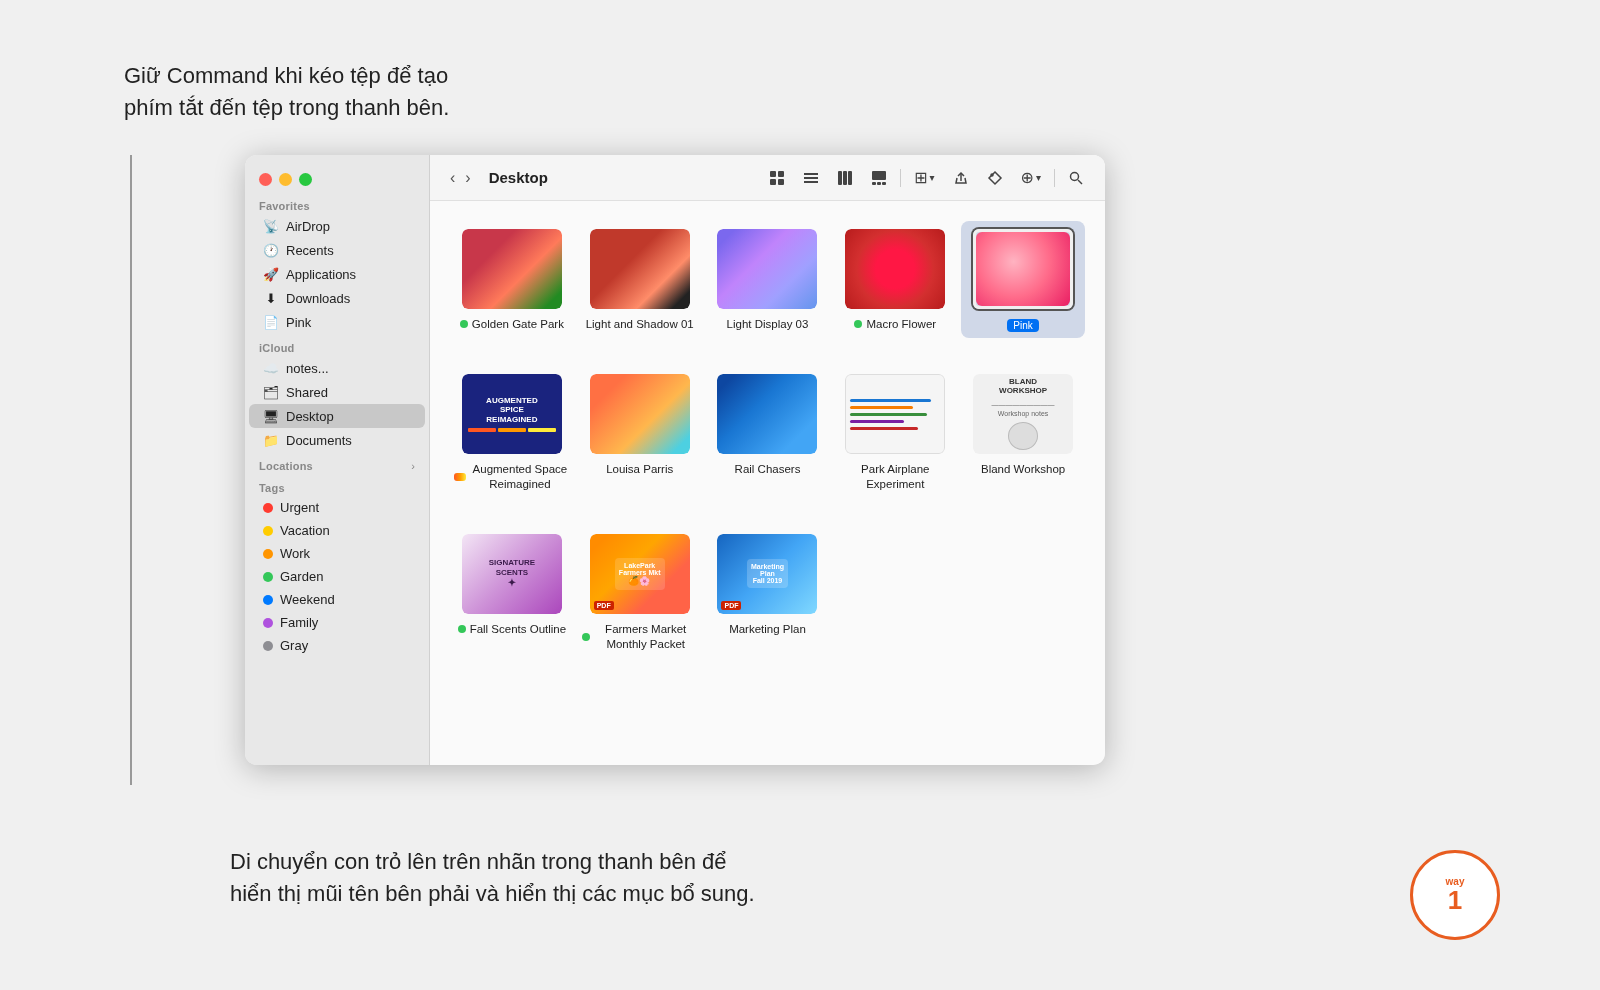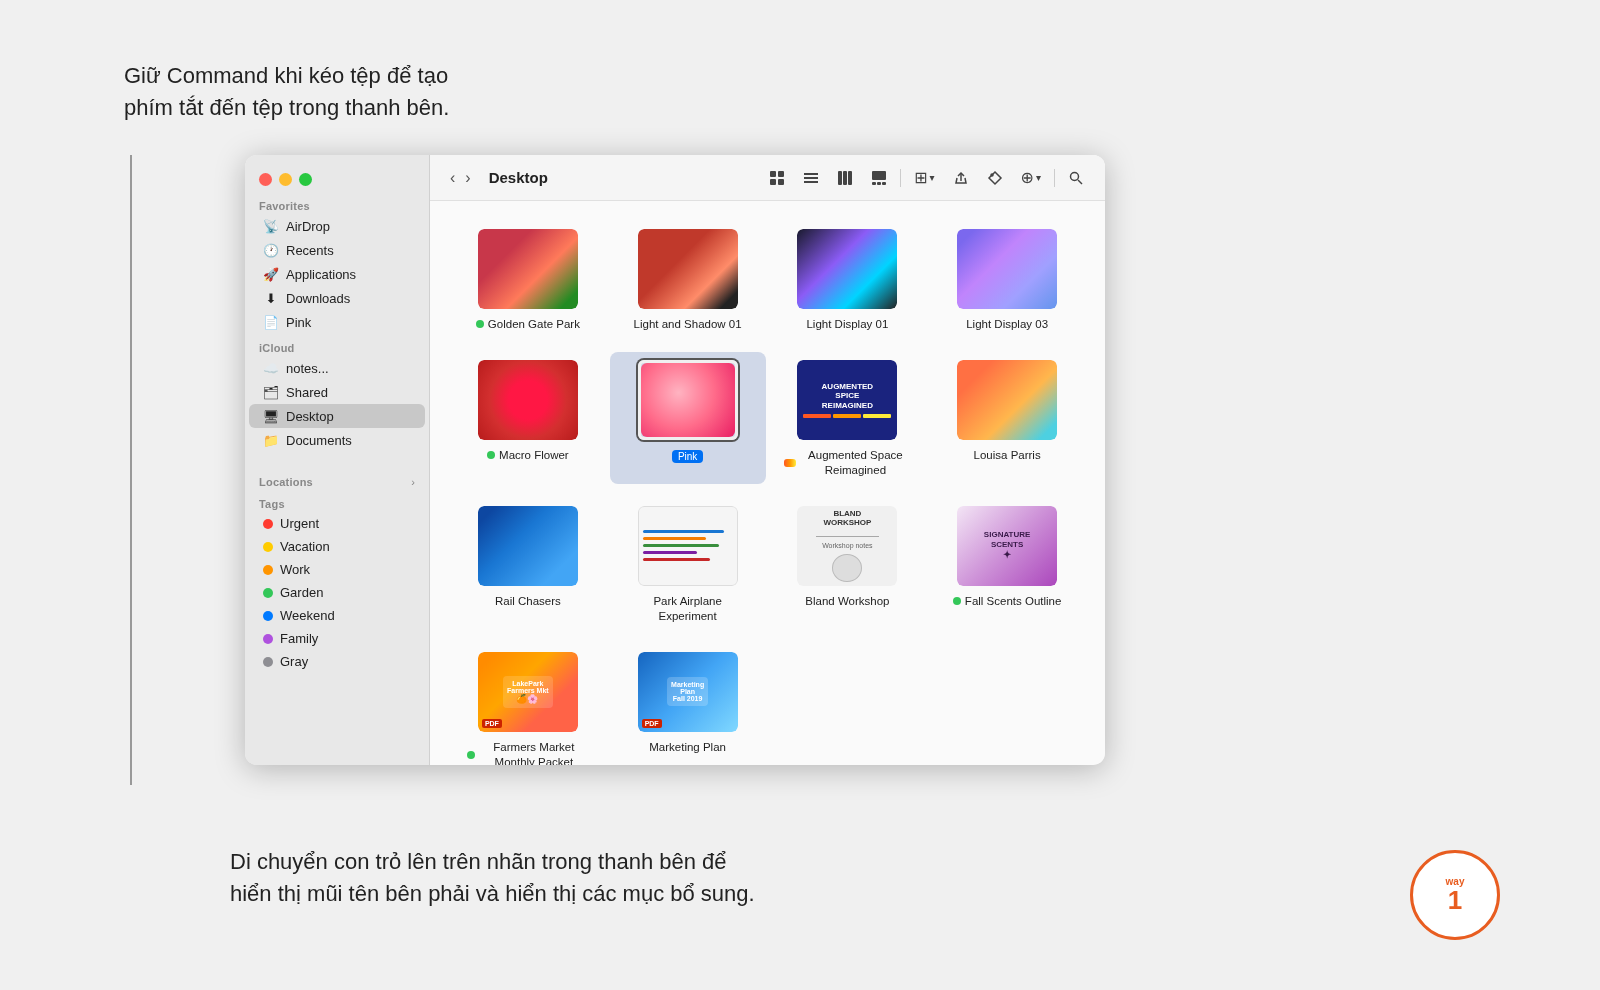--- a/index.html
+++ b/index.html
@@ -107,21 +107,20 @@
       height: 10px;
       border-radius: 50%;
       flex-shrink: 0;
     }
 
     .locations-row {
       display: flex;
       align-items: center;
       justify-content: space-between;
       padding: 8px 14px 2px 14px;
-      margin-top: 16px;
     }
 
     .locations-label {
       font-size: 11px;
       font-weight: 600;
       color: #888;
       letter-spacing: 0.02em;
     }
 
     .locations-chevron {
@@ -212,23 +211,23 @@
       height: 18px;
       background: #ccc;
     }
 
     
     .file-grid {
       flex: 1;
       padding: 20px 20px;
       overflow-y: auto;
       display: grid;
-      grid-template-columns: repeat(4, 1fr);
+      grid-template-columns: repeat(5, 1fr);
       grid-template-rows: auto auto auto;
-      gap: 14px 4px;
+      gap: 28px 4px;
       align-content: start;
     }
 
     .file-item {
       display: flex;
       flex-direction: column;
       align-items: center;
       padding: 8px 4px 6px;
       border-radius: 8px;
       cursor: pointer;
@@ -627,28 +626,20 @@
 
       <div class="file-item">
         <div class="file-thumb">
           <div class="file-thumb-inner thumb-light-shadow"></div>
         </div>
         <div class="file-label-row">
           <span class="file-label">Light and Shadow 01</span>
         </div>
       </div>
 
-      <div class="file-item">
-        <div class="file-thumb">
-          <div class="file-thumb-inner thumb-light-display-01"></div>
-        </div>
-        <div class="file-label-row">
-          <span class="file-label">Light Display 01</span>
-        </div>
-      </div>
 
       <div class="file-item">
         <div class="file-thumb">
           <div class="file-thumb-inner thumb-light-display-03"></div>
         </div>
         <div class="file-label-row">
           <span class="file-label">Light Display 03</span>
         </div>
       </div>
 

